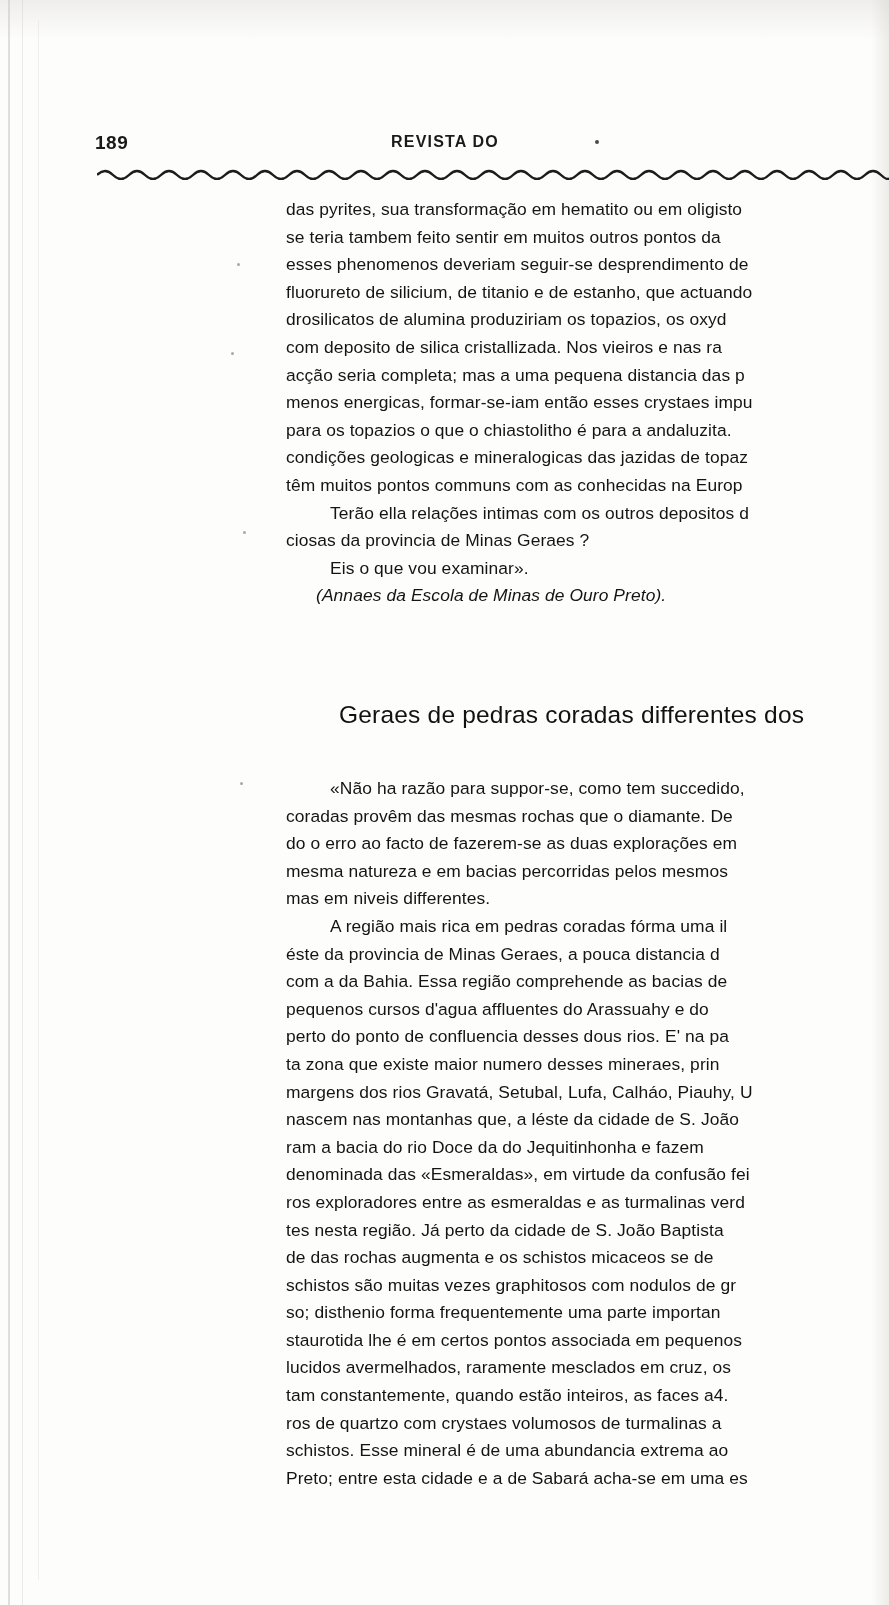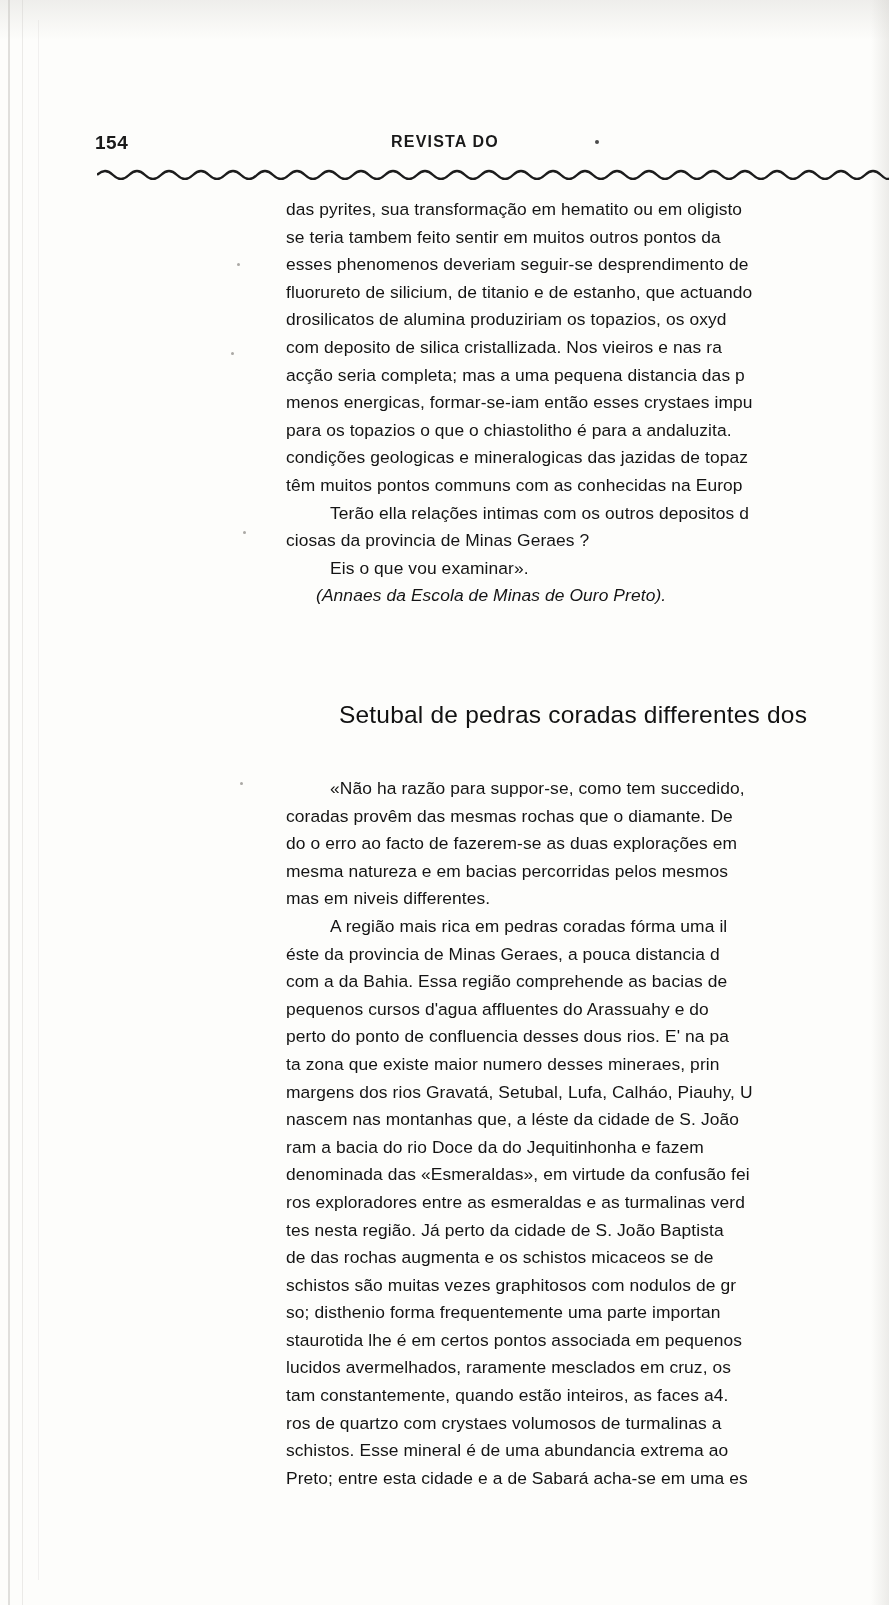--- a/index.html
+++ b/index.html
@@ -159,21 +159,21 @@
   <div class="gutter-line gutter-a"></div>
   <div class="gutter-line gutter-b"></div>
   <div class="gutter-line gutter-c"></div>
 
   <div class="speck" style="left:237px; top:263px;"></div>
   <div class="speck" style="left:231px; top:352px;"></div>
   <div class="speck" style="left:243px; top:531px;"></div>
   <div class="speck" style="left:240px; top:782px;"></div>
 
   <div class="head">
-    <span class="folio">154</span>
+    <span class="folio">189</span>
     <span class="runhead">REVISTA DO</span>
     <span class="head-dot"></span>
   </div>
 
   <svg class="wave" viewBox="0 0 795 14" preserveAspectRatio="none">
     <path d="M0,9 Q8,1 16,9 T32,9 T48,9 T64,9 T80,9 T96,9 T112,9 T128,9 T144,9 T160,9 T176,9 T192,9 T208,9 T224,9 T240,9 T256,9 T272,9 T288,9 T304,9 T320,9 T336,9 T352,9 T368,9 T384,9 T400,9 T416,9 T432,9 T448,9 T464,9 T480,9 T496,9 T512,9 T528,9 T544,9 T560,9 T576,9 T592,9 T608,9 T624,9 T640,9 T656,9 T672,9 T688,9 T704,9 T720,9 T736,9 T752,9 T768,9 T784,9 T795,9" fill="none" stroke="#1c1c1c" stroke-width="2.4"></path>
   </svg>
 
   <div class="col">
 
@@ -199,21 +199,21 @@
     <div class="para-block">
       <p class="ind2">Eis o que vou examinar».</p>
     </div>
 
     <div class="para-block">
       <p class="ind source">(Annaes da Escola de Minas de Ouro Preto).</p>
     </div>
 
   </div>
 
-  <div class="section-title">Setubal  de  pedras  coradas  differentes  dos</div>
+  <div class="section-title">Geraes  de  pedras  coradas  differentes  dos</div>
 
   <div class="col2">
 
     <div class="para-block">
       <p class="ind2">«Não ha razão para suppor-se, como tem succedido,</p>
       <p>coradas provêm das mesmas rochas que  o diamante.   De</p>
       <p>do o erro ao facto de fazerem-se as duas  explorações em</p>
       <p>mesma natureza  e em  bacias percorridas pelos mesmos</p>
       <p>mas em niveis differentes.</p>
     </div>

